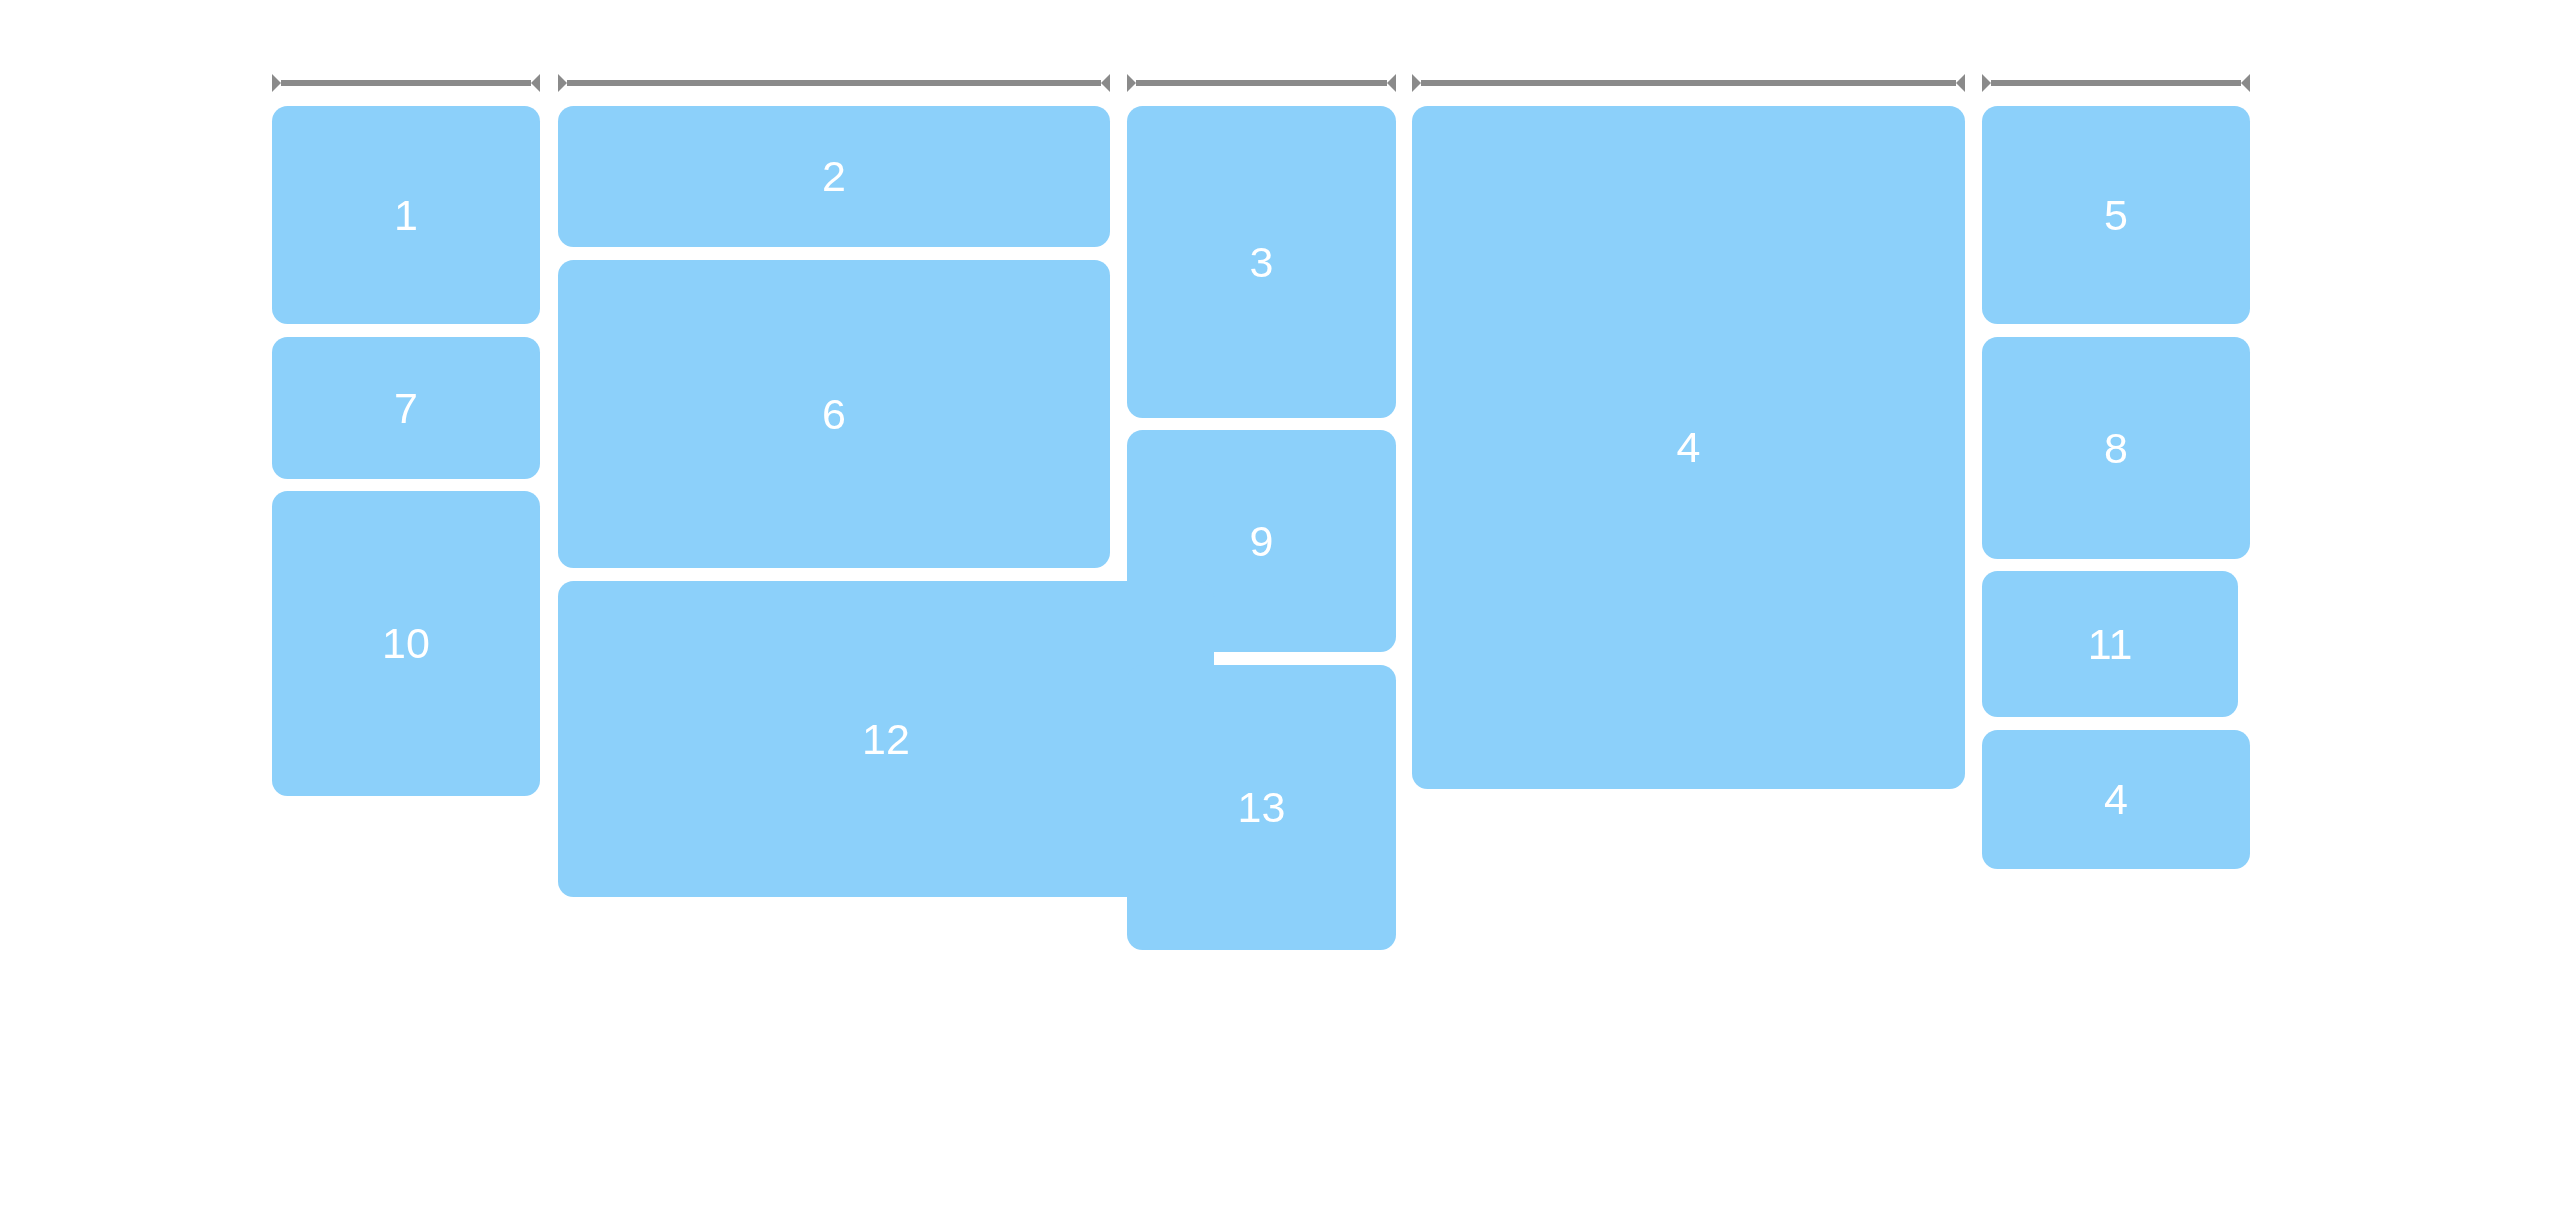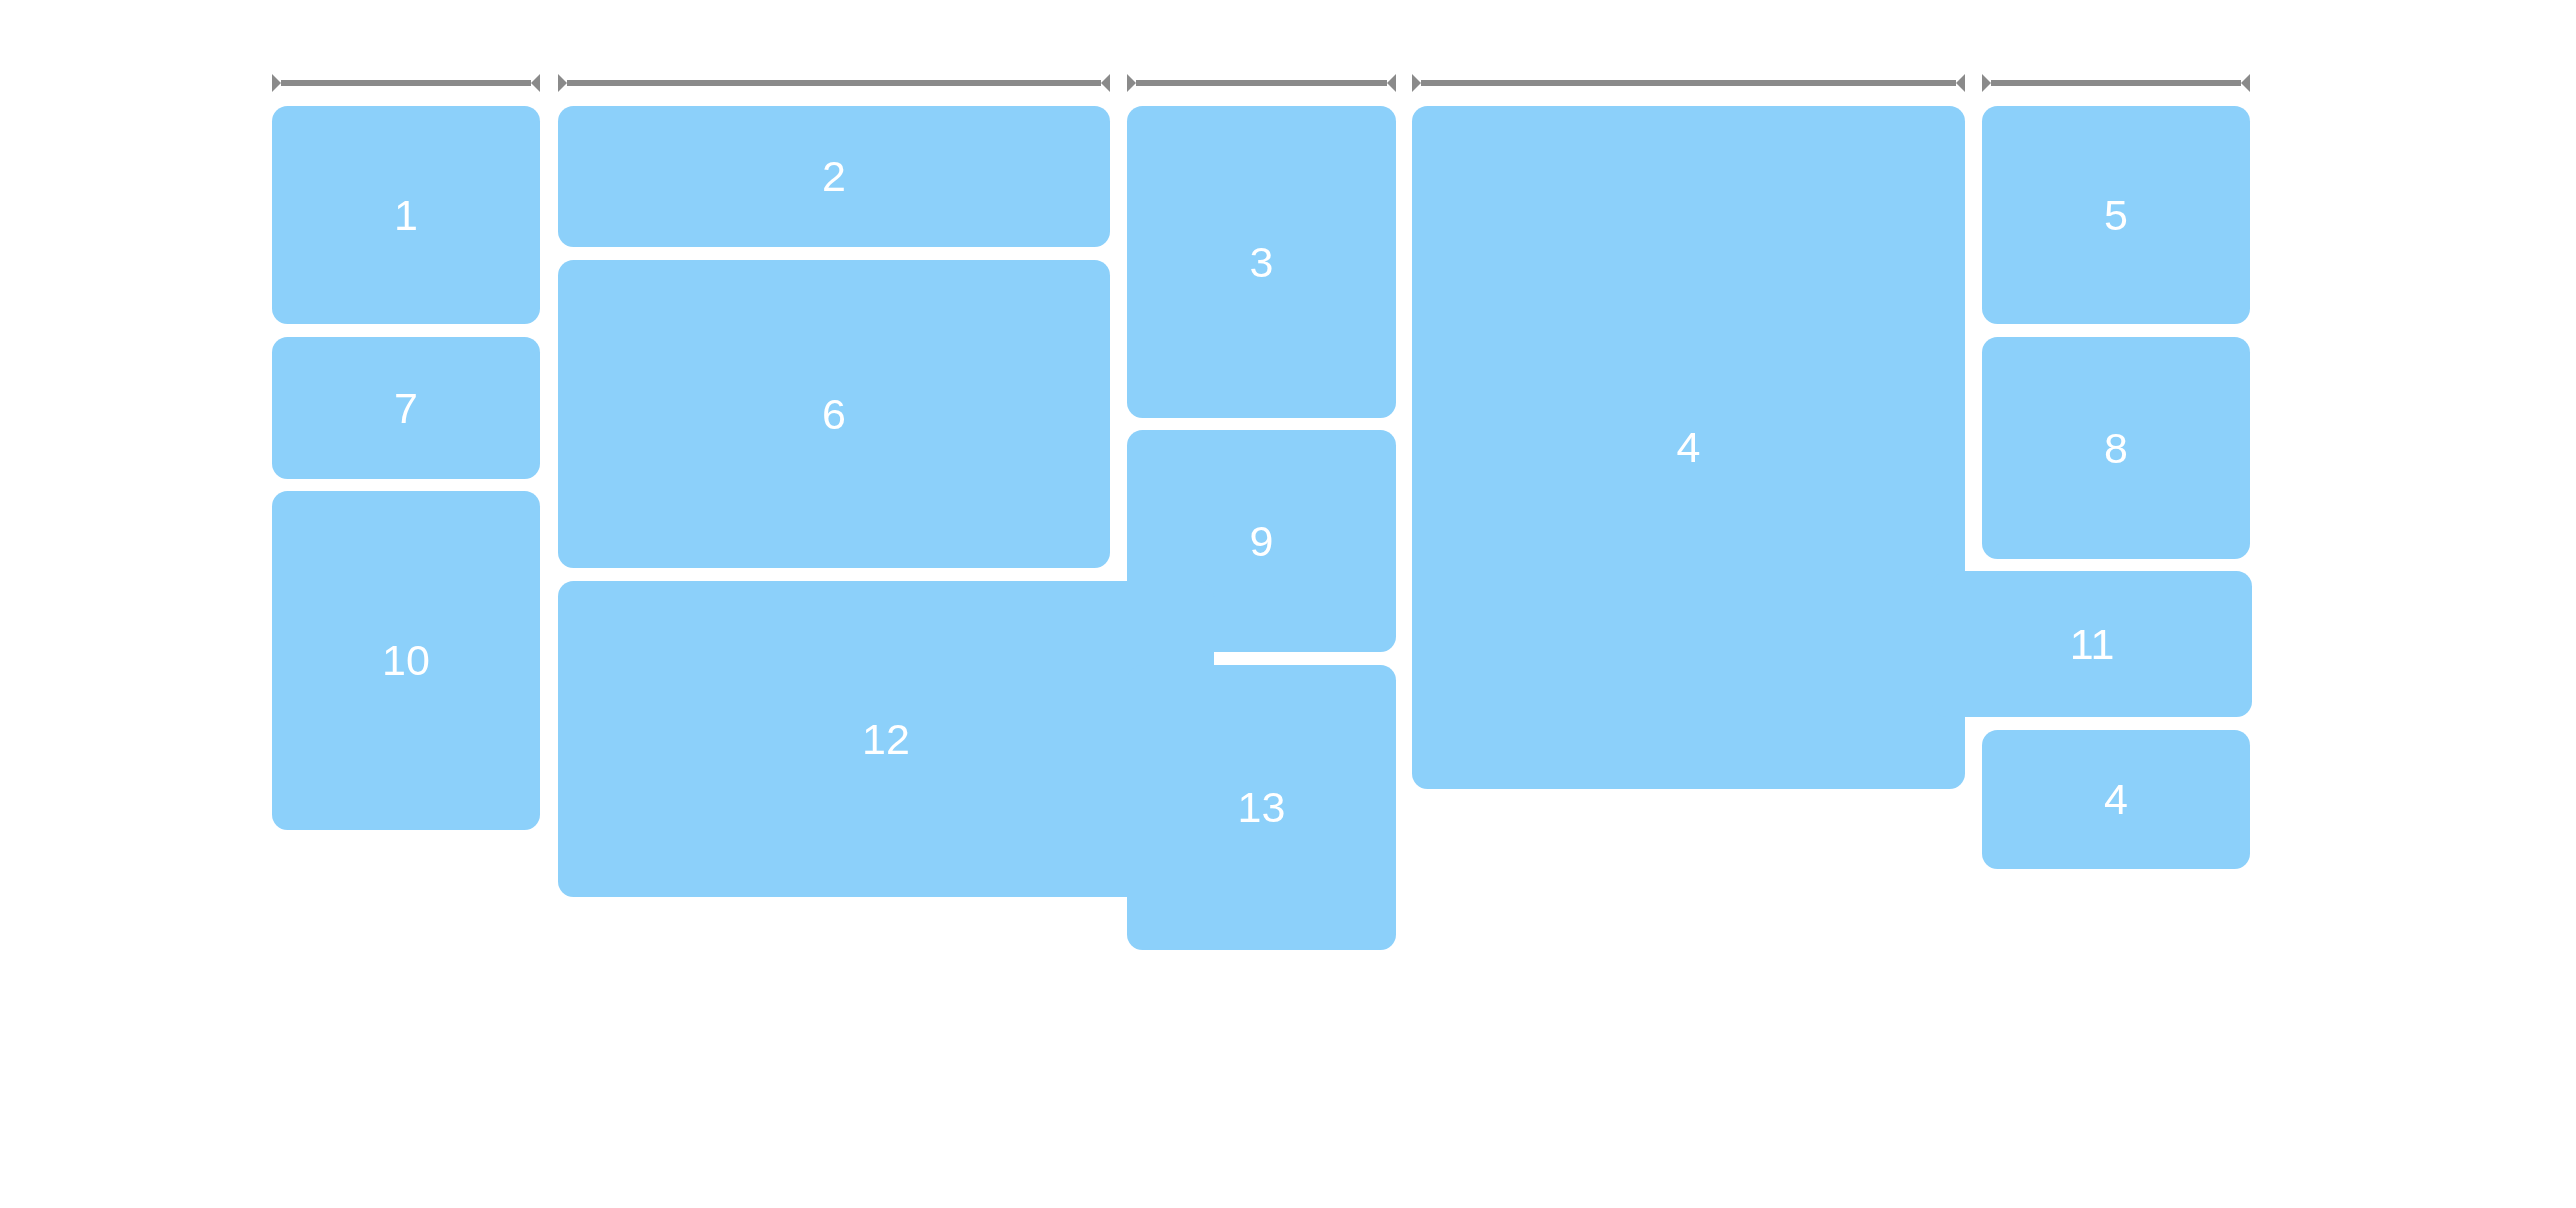--- a/index.html
+++ b/index.html
@@ -42,22 +42,22 @@
   .lbl{color:var(--item-text);font-size:43px;line-height:1;}
   .i1 {left:272px; top:106px; width:268px;height:218px}
   .i2 {left:558px; top:106px; width:552px;height:141px}
   .i3 {left:1127px;top:106px; width:269px;height:312px}
   .i4 {left:1412px;top:106px; width:553px;height:683px}
   .i5 {left:1982px;top:106px; width:268px;height:218px}
   .i6 {left:558px; top:260px; width:552px;height:308px}
   .i7 {left:272px; top:337px; width:268px;height:142px}
   .i8 {left:1982px;top:337px; width:268px;height:222px}
   .i9 {left:1127px;top:430px; width:269px;height:222px}
-  .i10{left:272px; top:491px; width:268px;height:339px}
-  .i11{left:1932px;top:571px; width:320px;height:146px}
+  .i10{left:272px; top:491px; width:268px;height:305px}
+  .i11{left:1982px;top:571px; width:256px;height:146px}
   .i12{left:558px; top:581px; width:656px;height:316px}
   .i13{left:1127px;top:665px;width:269px;height:285px}
   .i14{left:1982px;top:730px;width:268px;height:139px}
 </style>
 </head>
 <body>
 
 <div class="canvas">
 
   <div class="ruler r1">

